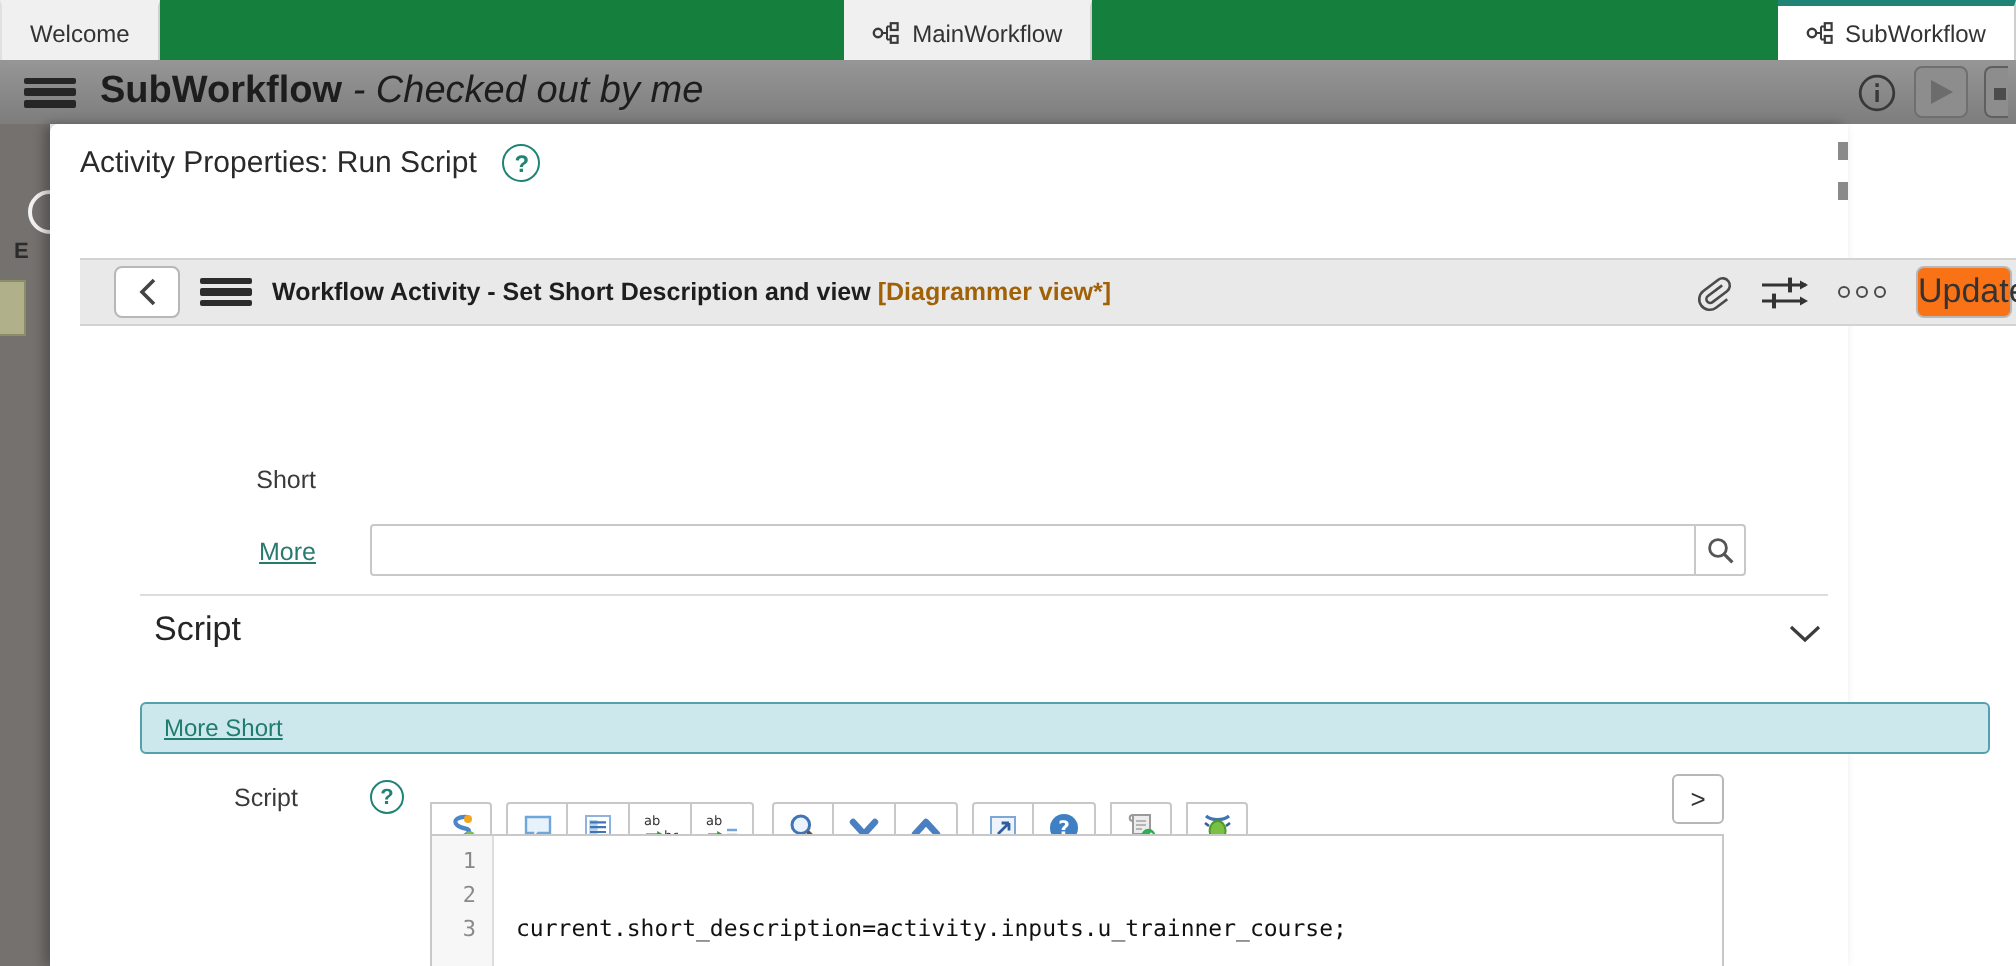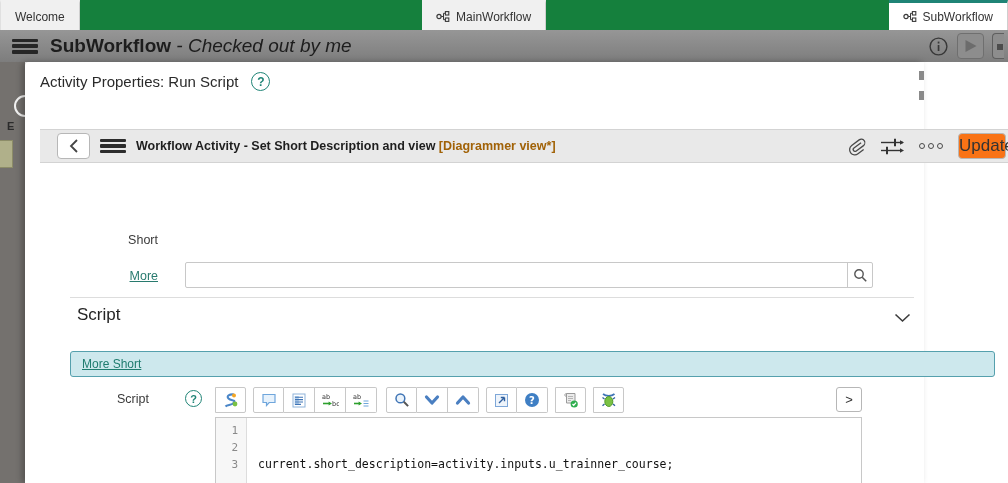--- a/index.html
+++ b/index.html
@@ -72,21 +72,21 @@
   
   .script-head { position:absolute; left:52px; top:243px; font-size:17px; color:#252525; }
   .sect-chev { position:absolute; right:13px; top:247px; cursor:pointer; }
   .banner { position:absolute; left:45px; top:289px; width:925px; height:26px; background:#cde8ed; border:1px solid #55a0ad;
             border-radius:3px; display:flex; align-items:center; padding:0 7px; font-size:12px; color:#1d4b56; }
   .banner a { color:#1f7c6f; margin-left:4px; text-decoration:underline; cursor:pointer; }
 
   .script-row { position:absolute; left:0; top:325px; width:983px; height:26px; }
   .script-lbl { position:absolute; left:92px; top:5px; font-size:12.5px; color:#3a3a3a; }
   .helpcirc.small { position:absolute; left:160px; top:3px; width:17px; height:17px; font-size:11px; }
-  .icgroup { position:absolute; top:0; display:flex; }
+  .icgroup { position:absolute; top:14px; display:flex; }
   .iccell { width:31px; height:26px; background:#fff; border:1px solid #c8c8c8; border-left:none;
             display:flex; align-items:center; justify-content:center; cursor:pointer; }
   .iccell:first-child { border-left:1px solid #c8c8c8; border-radius:2px 0 0 2px; }
   .iccell:last-child { border-radius:0 2px 2px 0; }
   .expandbtn { position:absolute; left:811px; top:0; width:26px; height:25px; background:#fff; border:1px solid #b7b7b7;
                border-radius:3px; font-size:13px; color:#333; cursor:pointer; font-family:"Liberation Sans",sans-serif; }
 
   
   .editor { position:absolute; left:190px; top:355px; width:647px; height:70px; border:1px solid #c8c8c8; background:#fff;
             display:flex; font-family:"DejaVu Sans Mono", monospace; font-size:11.5px; }

